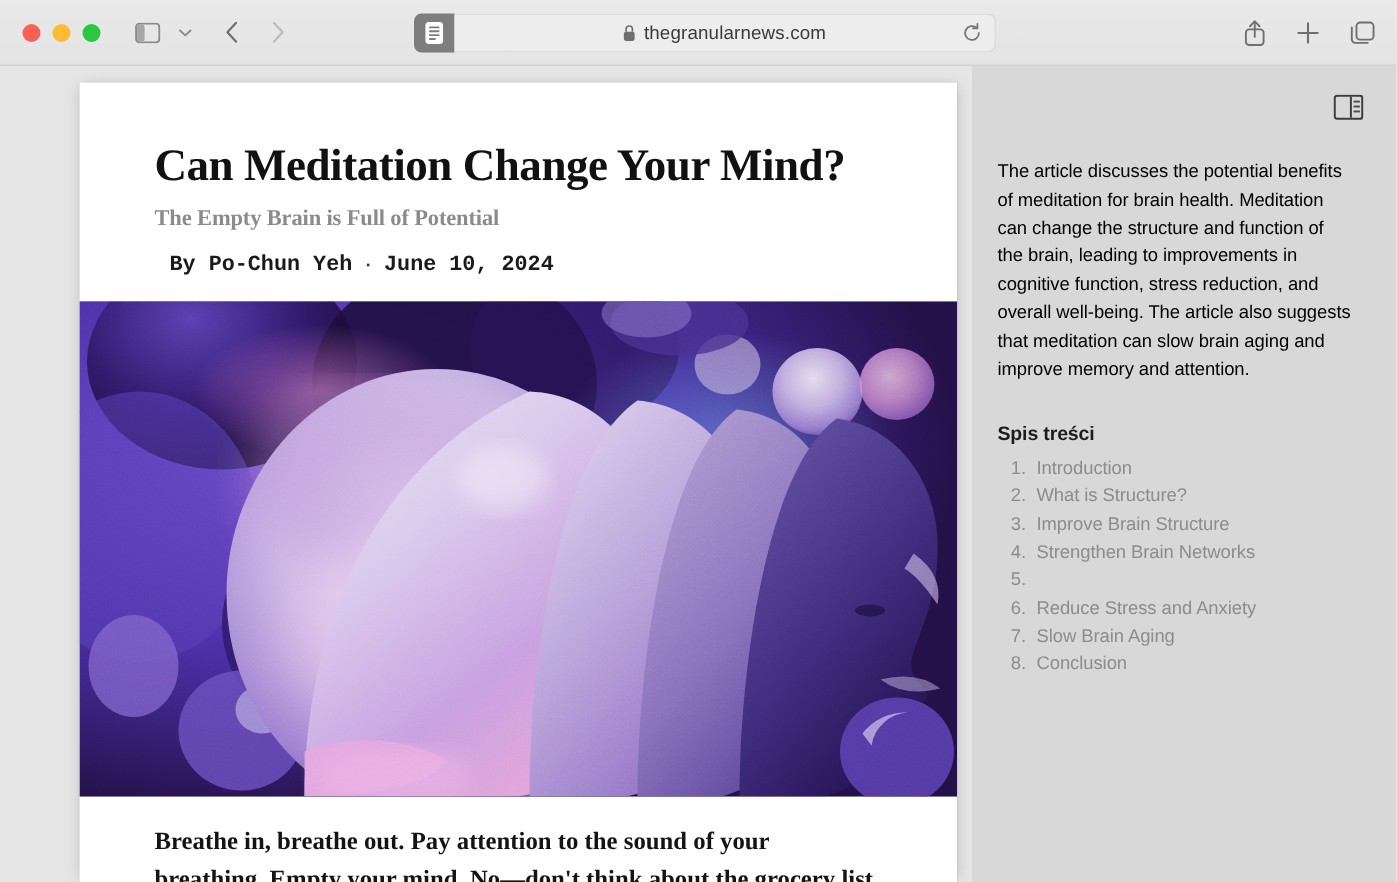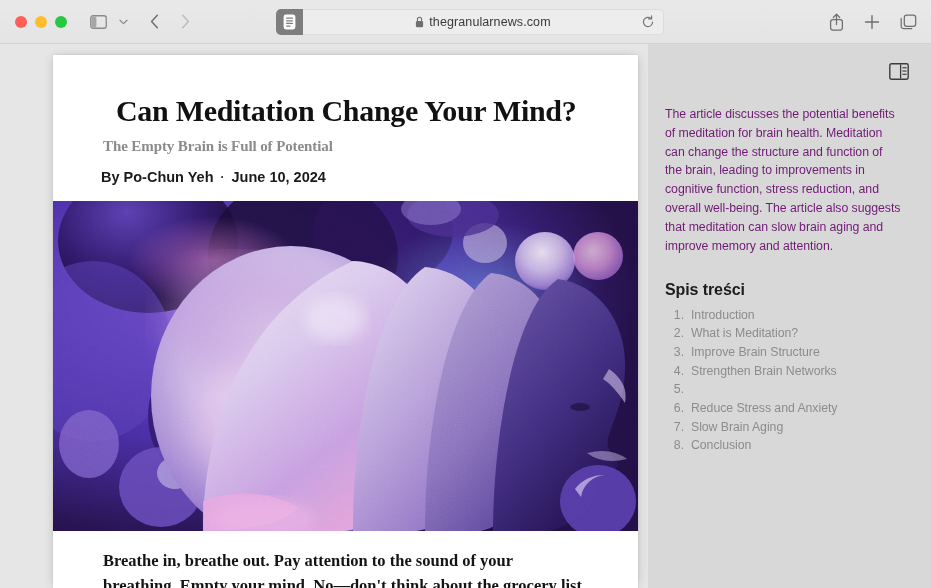--- a/index.html
+++ b/index.html
@@ -141,35 +141,35 @@
 
   .article { padding: 0; }
 
   .headline {
     font-family: "Liberation Serif", serif;
     font-weight: bold;
     font-size: 30px;
     line-height: 1.12;
     color: #111111;
     letter-spacing: -0.3px;
-    padding: 39px 50px 0 63px;
+    padding: 39px 50px 0 50px;
   }
   .subhead {
     font-family: "Liberation Serif", serif;
     font-size: 15px;
     color: #8b8b8b;
     padding: 10px 50px 0 50px;
     letter-spacing: -0.1px;
   }
   .byline {
-    font-family: Liberation Sans, sans-serif;
+    font-family: Liberation Mono, monospace;
     font-weight: bold;
     font-size: 14.5px;
     color: #1a1a1a;
-    padding: 14px 50px 0 48px;
+    padding: 14px 50px 0 60px;
     display: flex;
     align-items: center;
     gap: 7px;
   }
   .byline .dot { font-size: 12px; color: #333; }
 
   
   .hero {
     margin-top: 16px;
     width: 585px;
@@ -210,26 +210,26 @@
   .rs-title {
     font-size: 14.5px;
     font-weight: bold;
     color: #1c1c1c;
     letter-spacing: -0.1px;
   }
   .rs-summary {
     margin-top: 7px;
     font-size: 12.3px;
     line-height: 1.53;
-    color: #701a75;
+    color: #000000;
     letter-spacing: -0.05px;
   }
   .rs-toc-title {
     margin-top: 25px;
-    font-size: 16px;
+    font-size: 13px;
     font-weight: bold;
     color: #1c1c1c;
     letter-spacing: -0.1px;
   }
   .rs-toc {
     margin-top: 7px;
     list-style: none;
   }
   .rs-toc li {
     display: flex;
@@ -524,21 +524,21 @@
         <div class="rs-summary">The article discusses the potential benefits of meditation for brain health. Meditation can change the structure and function of the brain, leading to improvements in cognitive function, stress reduction, and overall well-being. The article also suggests that meditation can slow brain aging and improve memory and attention.</div>
 
         <div class="rs-toc-title">Spis treści</div>
         <ol class="rs-toc">
           <li>
             <span class="num">1.</span>
             <span>Introduction</span>
           </li>
           <li>
             <span class="num">2.</span>
-            <span>What is Meditation?</span>
+            <span>What is Structure?</span>
           </li>
           <li>
             <span class="num">3.</span>
             <span>Improve Brain Structure</span>
           </li>
           <li>
             <span class="num">4.</span>
             <span>Strengthen Brain Networks</span>
           </li>
           <li>

